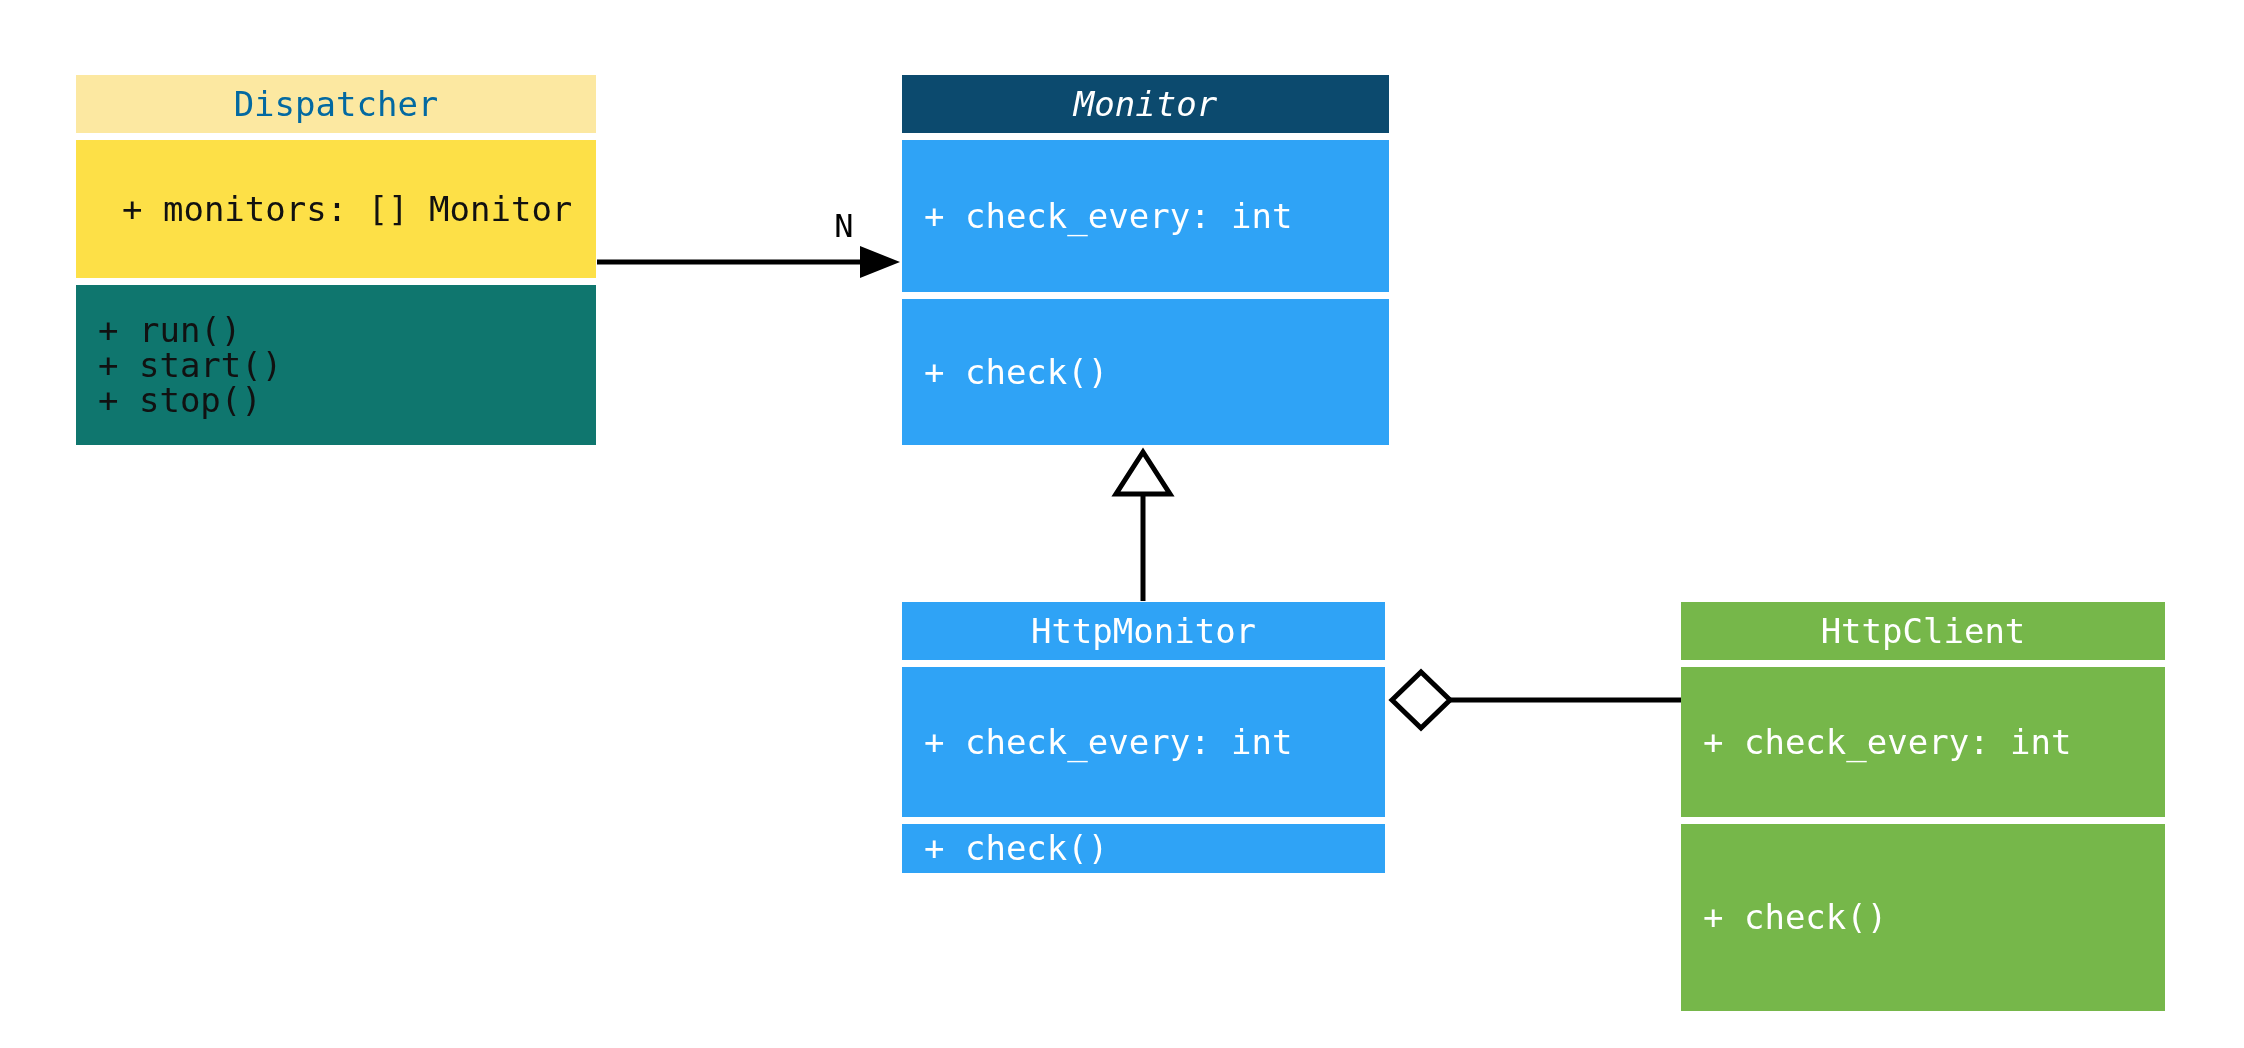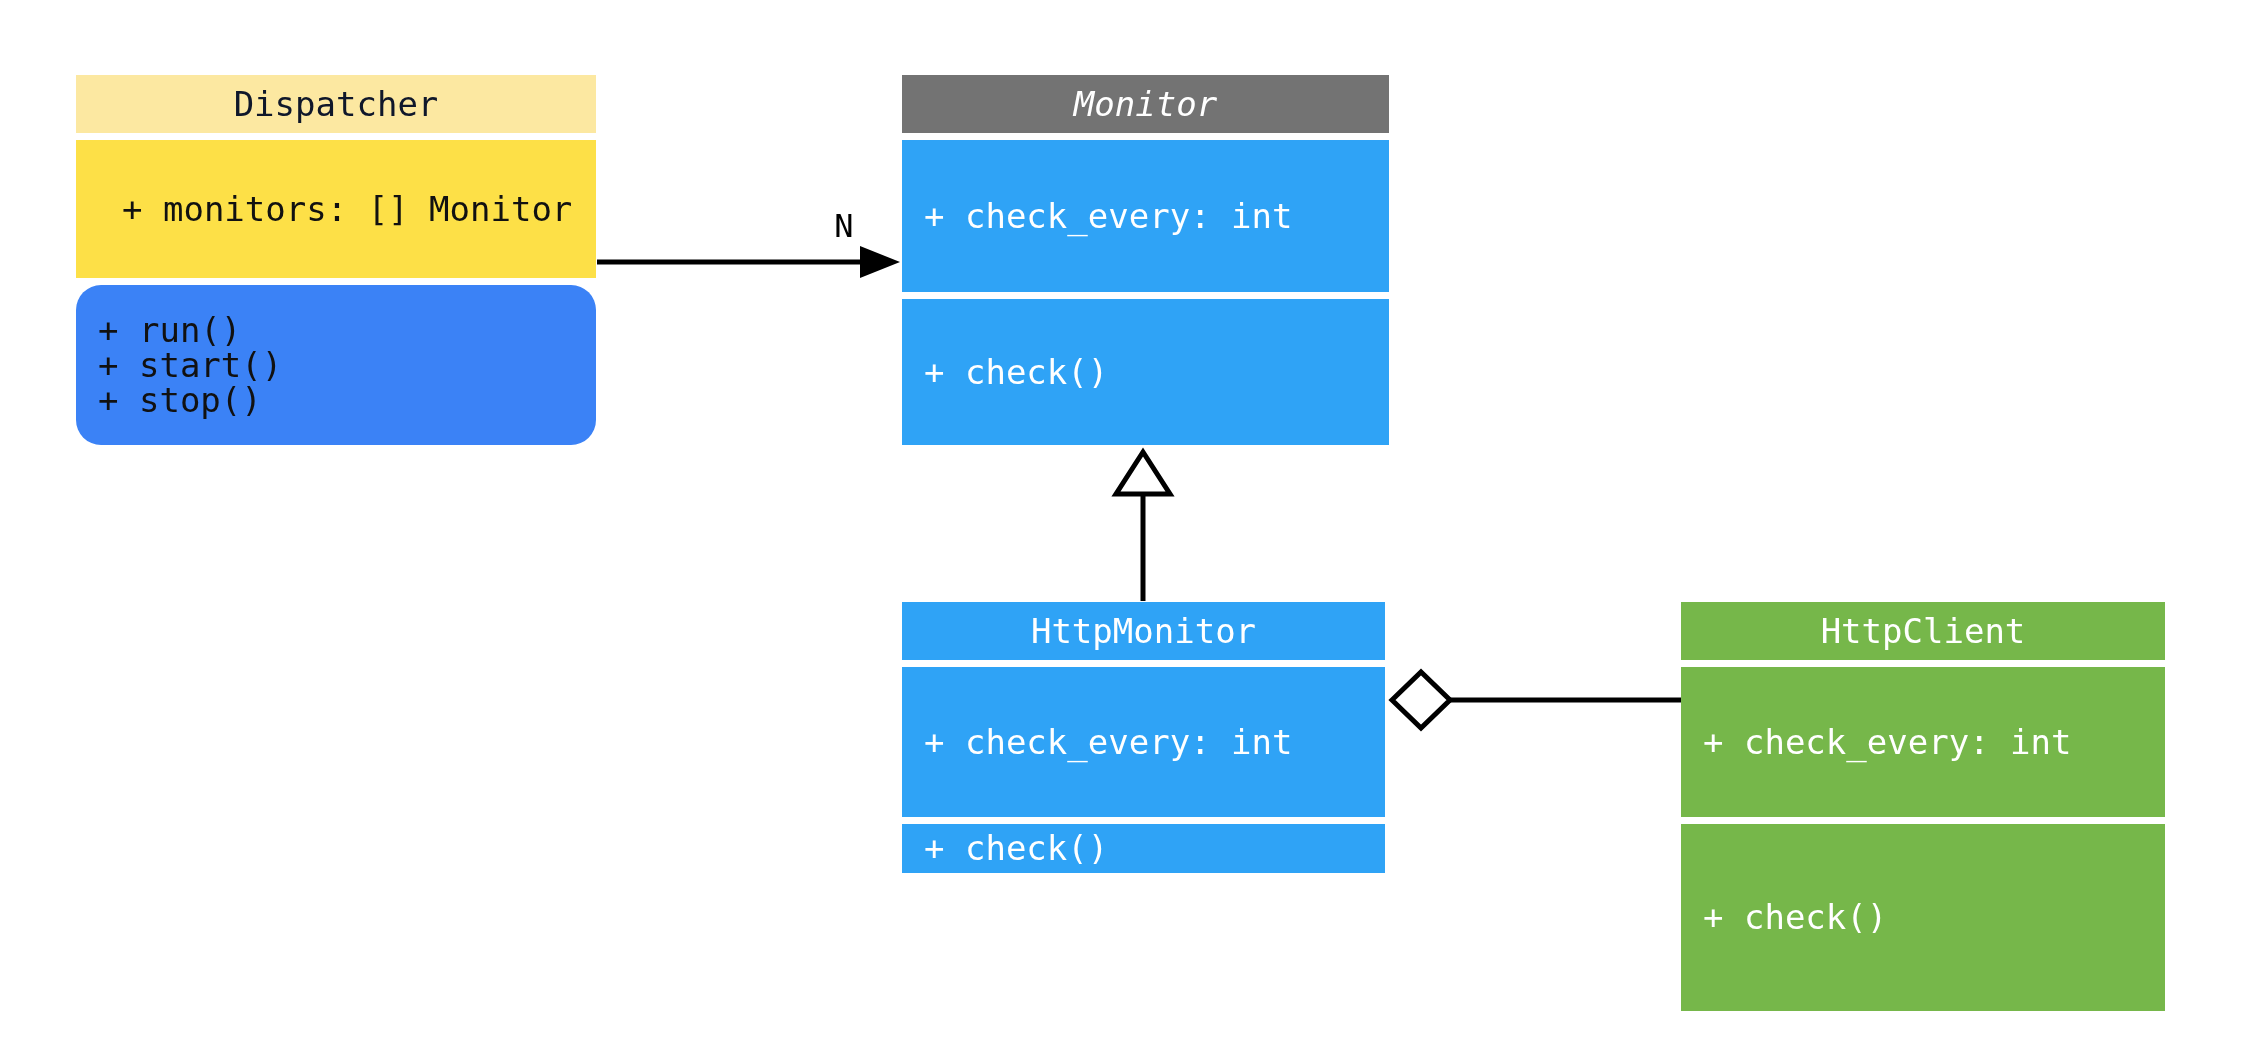--- a/index.html
+++ b/index.html
@@ -68,33 +68,33 @@
     </g>
     <g>
       <line x1="1450" y1="700" x2="1681" y2="700" stroke="#000" stroke-width="5"></line>
       <polygon points="1392,700 1421,672 1450,700 1421,728" fill="#fff" stroke="#000" stroke-width="5"></polygon>
     </g>
   </svg>
 
   <div class="edge-label" style="left:828px; top:210px; width:32px; text-align:center;">N</div>
 
   <div class="uml-class" style="left:76px; top:75px; width:520px; height:370px;">
-    <div class="uml-row uml-title" style="height: 58px; background-color: rgb(252, 232, 161); color: #0f172a;">Dispatcher</div>
+    <div class="uml-row uml-title" style="height: 58px; background-color: rgb(252, 232, 161); color: #0369a1;">Dispatcher</div>
     <div class="uml-row uml-members" style="height: 138px; flex: 0 0 auto; background-color: #fde047; color: rgb(17, 17, 17); padding-left: 46px;">
       <div class="member">+ monitors: [] Monitor</div>
     </div>
-    <div class="uml-row uml-members" style="flex: 1 1 0%; background-color: #3b82f6; color: rgb(17, 17, 17); border-radius: 25px;">
+    <div class="uml-row uml-members" style="flex: 1 1 0%; background-color: #0f766e; color: rgb(17, 17, 17);">
       <div class="member">+ run()</div>
       <div class="member">+ start()</div>
       <div class="member">+ stop()</div>
     </div>
   </div>
 
   <div class="uml-class" style="left:902px; top:75px; width:487px; height:370px;">
-    <div class="uml-row uml-title italic" style="height: 58px; background-color: #737373; color: rgb(255, 255, 255);">Monitor</div>
+    <div class="uml-row uml-title italic" style="height: 58px; background-color: #0c4a6e; color: rgb(255, 255, 255);">Monitor</div>
     <div class="uml-row uml-members" style="height: 152px; flex: 0 0 auto; background-color: rgb(47, 163, 246); color: rgb(255, 255, 255);">
       <div class="member">+ check_every: int</div>
     </div>
     <div class="uml-row uml-members" style="flex: 1 1 0%; background-color: rgb(47, 163, 246); color: rgb(255, 255, 255);">
       <div class="member">+ check()</div>
     </div>
   </div>
 
   <div class="uml-class" style="left:902px; top:602px; width:483px; height:271px;">
     <div class="uml-row uml-title" style="height: 58px; background-color: rgb(47, 163, 246); color: rgb(255, 255, 255);">HttpMonitor</div>

